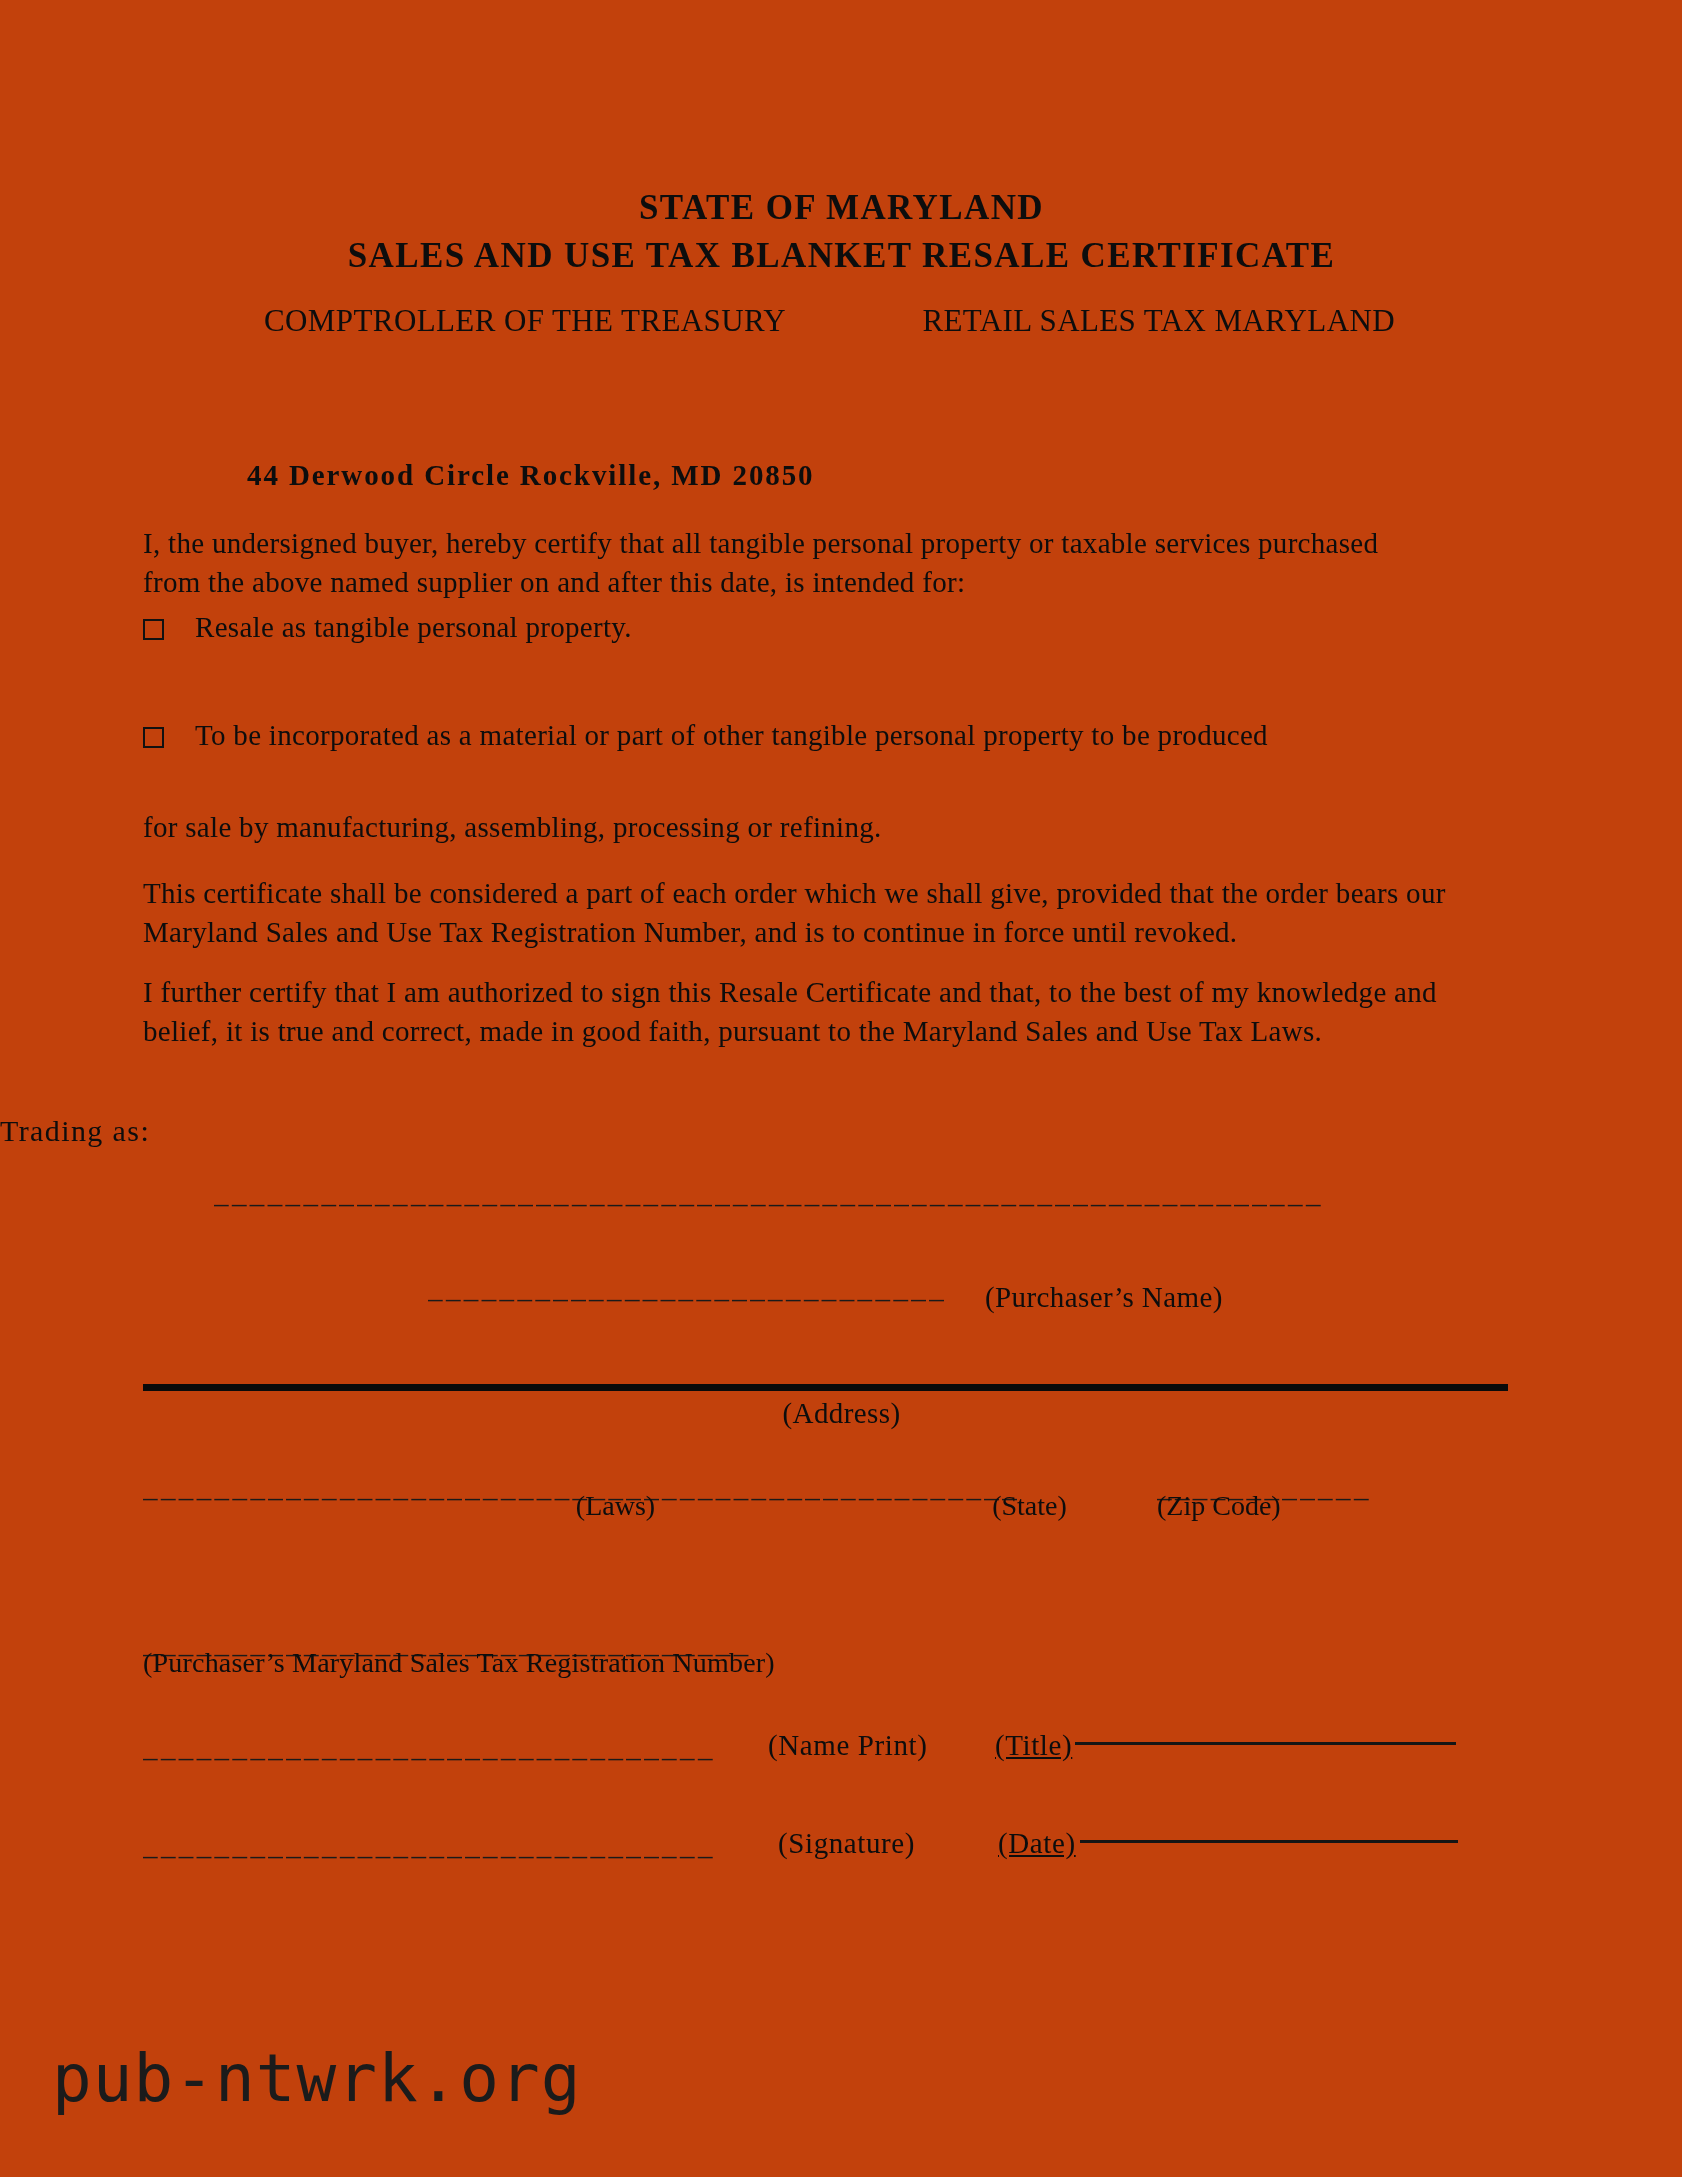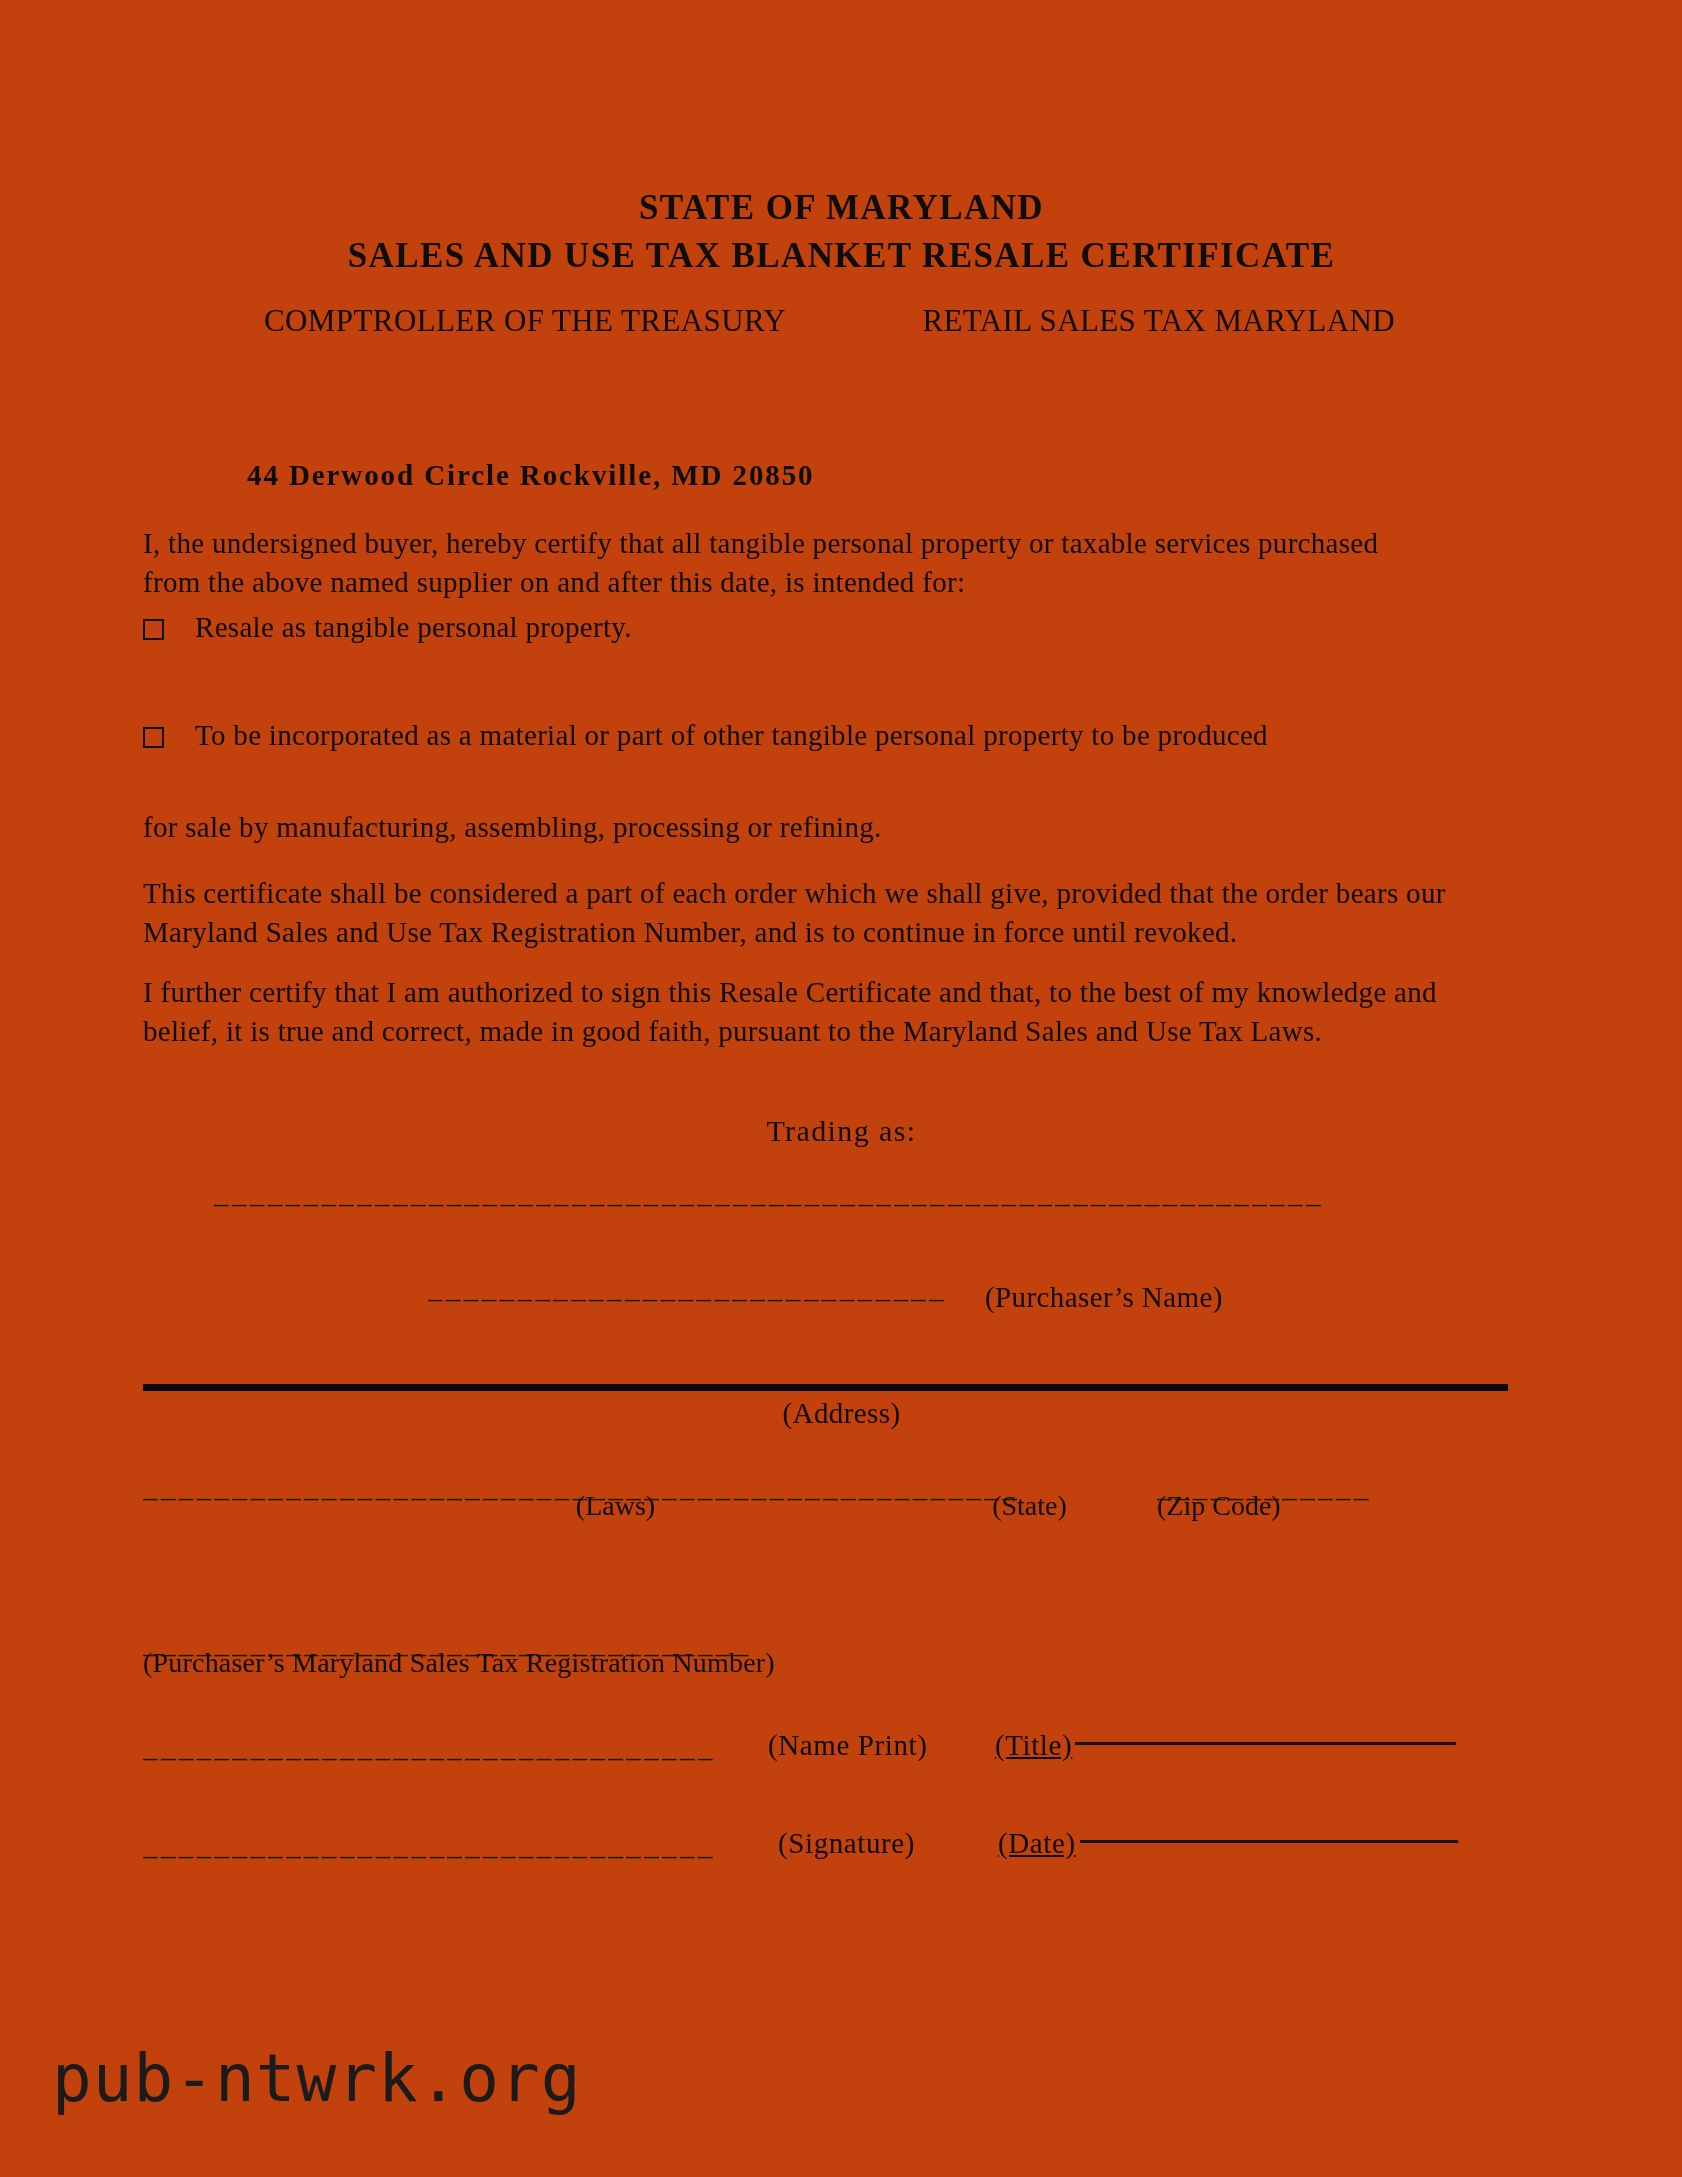--- a/index.html
+++ b/index.html
@@ -119,21 +119,21 @@
     box-sizing: border-box;
   }
   .cb-label { white-space: nowrap; }
 
   
   .trading-as {
     position: absolute;
     left: 0;
     top: 1114px;
     width: 1683px;
-    text-align: center;
+    text-align: left;
     font-size: 30px;
     letter-spacing: 1.4px;
   }
 
   
   .dashrule {
     font-family: "Liberation Serif", "DejaVu Serif", serif;
     font-size: 29px;
     letter-spacing: 3.4px;
     color: #1a1a1a;

